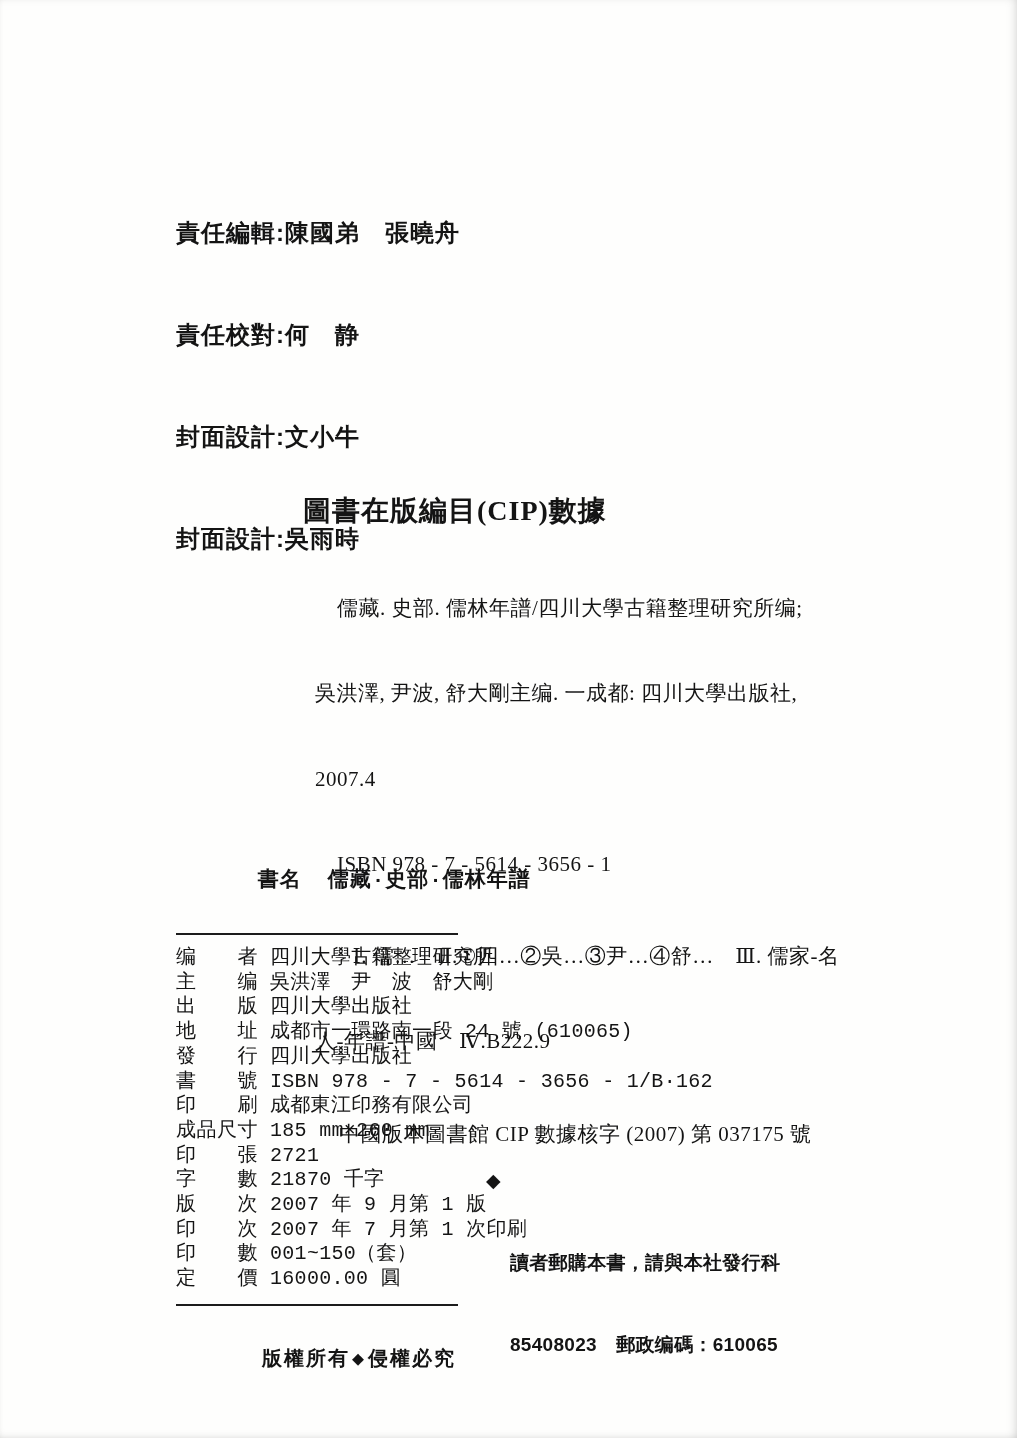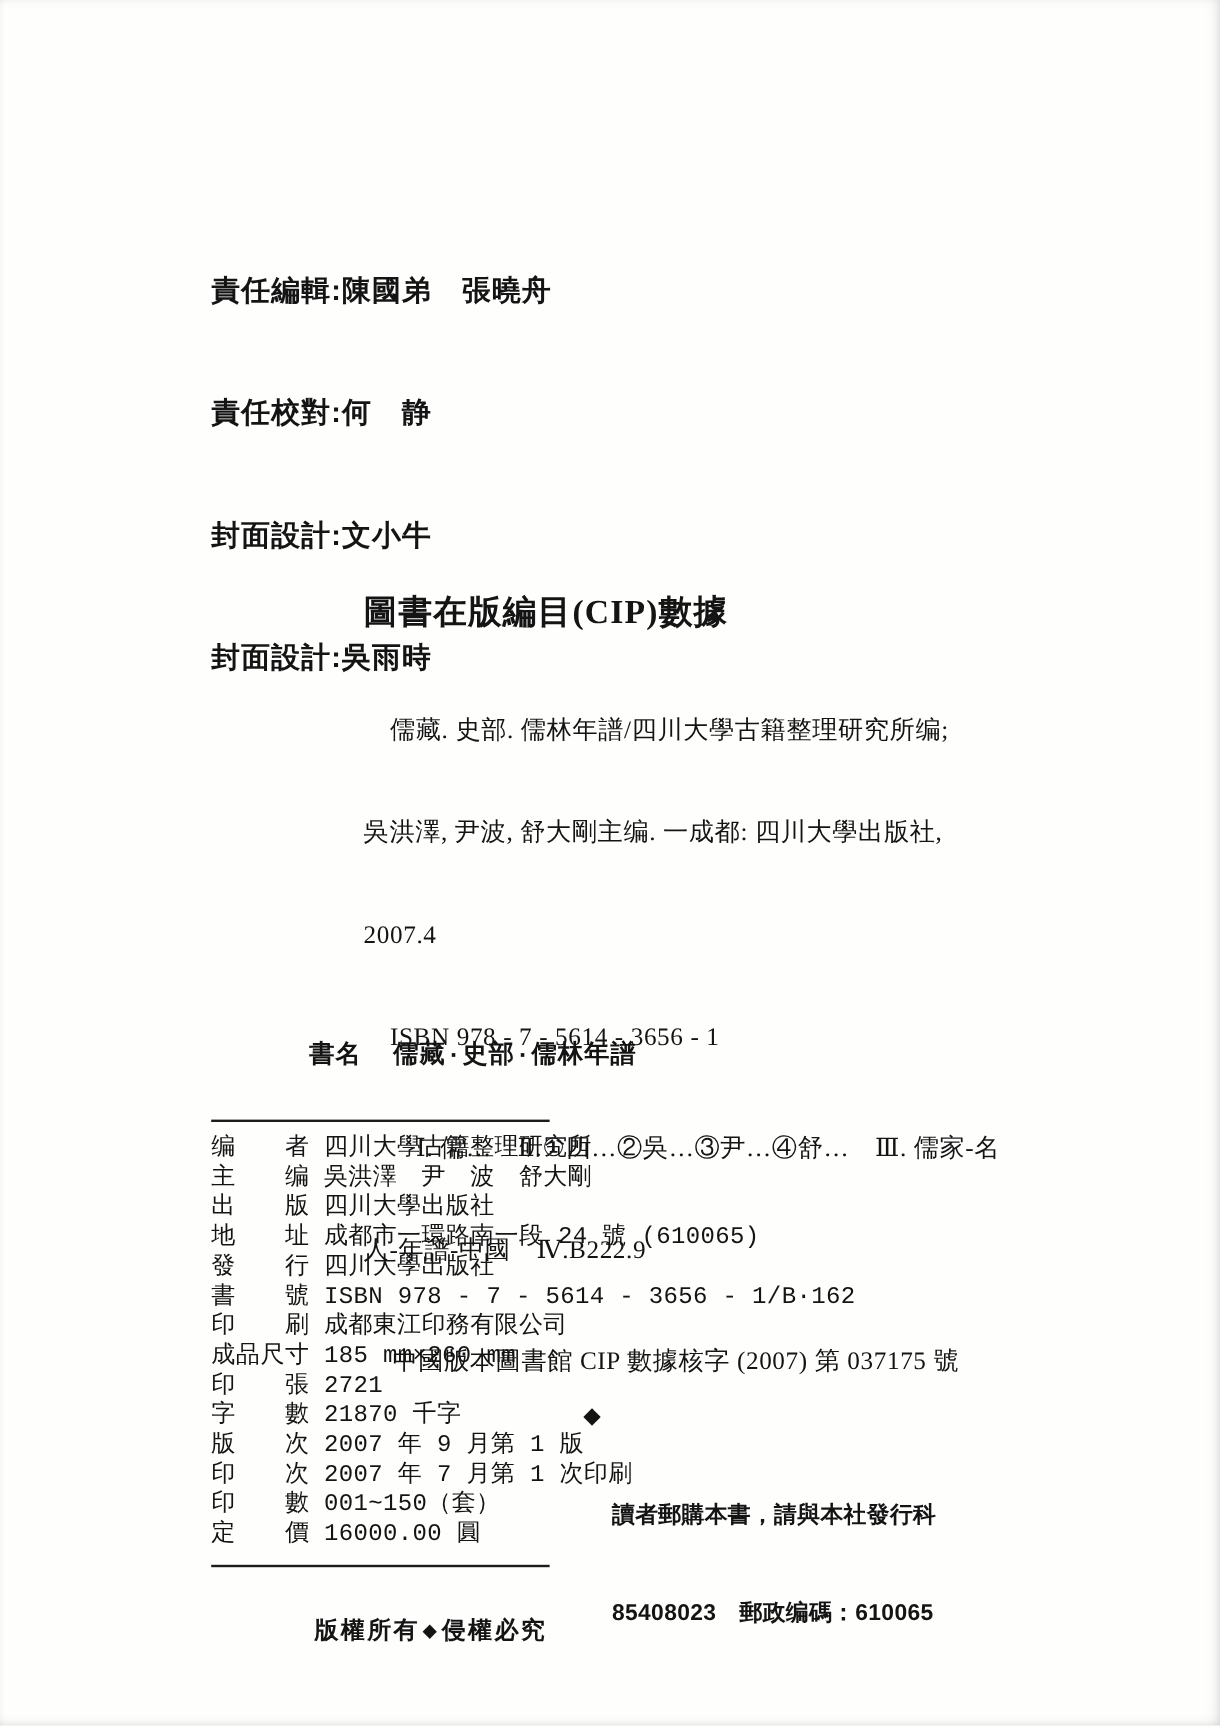--- a/index.html
+++ b/index.html
@@ -9,27 +9,27 @@
     background:#fefefd;
     color:#141414;
     overflow:hidden;
     box-shadow:inset -5px 0 12px -6px rgba(0,0,0,.22),
                inset 0 -5px 12px -8px rgba(0,0,0,.15),
                inset 3px 0 10px -8px rgba(0,0,0,.12);
     font-family:"Liberation Sans","DejaVu Sans",sans-serif;
   }
 
   
-  .staff{position:absolute;left:176px;top:158px;font-size:24px;font-weight:bold;line-height:34px;letter-spacing:1px;white-space:pre;}
+  .staff{position:absolute;left:176px;top:148px;font-size:24px;font-weight:bold;line-height:34px;letter-spacing:1px;white-space:pre;}
   .staff-line span{white-space:pre;}
 
   
   .cip{position:absolute;left:303px;top:440px;width:560px;font-size:21px;line-height:28.5px;font-family:"Liberation Serif","DejaVu Serif",serif;white-space:pre;}
   .cip-title{font-weight:bold;font-size:28px;margin-bottom:11px;letter-spacing:1px;}
-  .cip-line{letter-spacing:.5px;}
+  .cip-line{letter-spacing:.5px;margin-left:12px;}
   .ind22{text-indent:22px;}
   .ind14{text-indent:14px;text-align:center;}
   .ind24{text-indent:24px;}
   .cip-registry{margin-top:7px;}
 
   
   .colophon{position:absolute;left:176px;top:842px;width:460px;font-size:20px;font-family:Liberation Mono, monospace;}
   .book-title{font-weight:bold;font-size:21px;line-height:26px;white-space:pre;letter-spacing:1px;}
   .book-title .bt-label{margin-right:26px;}
   .rule{width:282px;border-top:2px solid #1c1c1c;height:0;}

